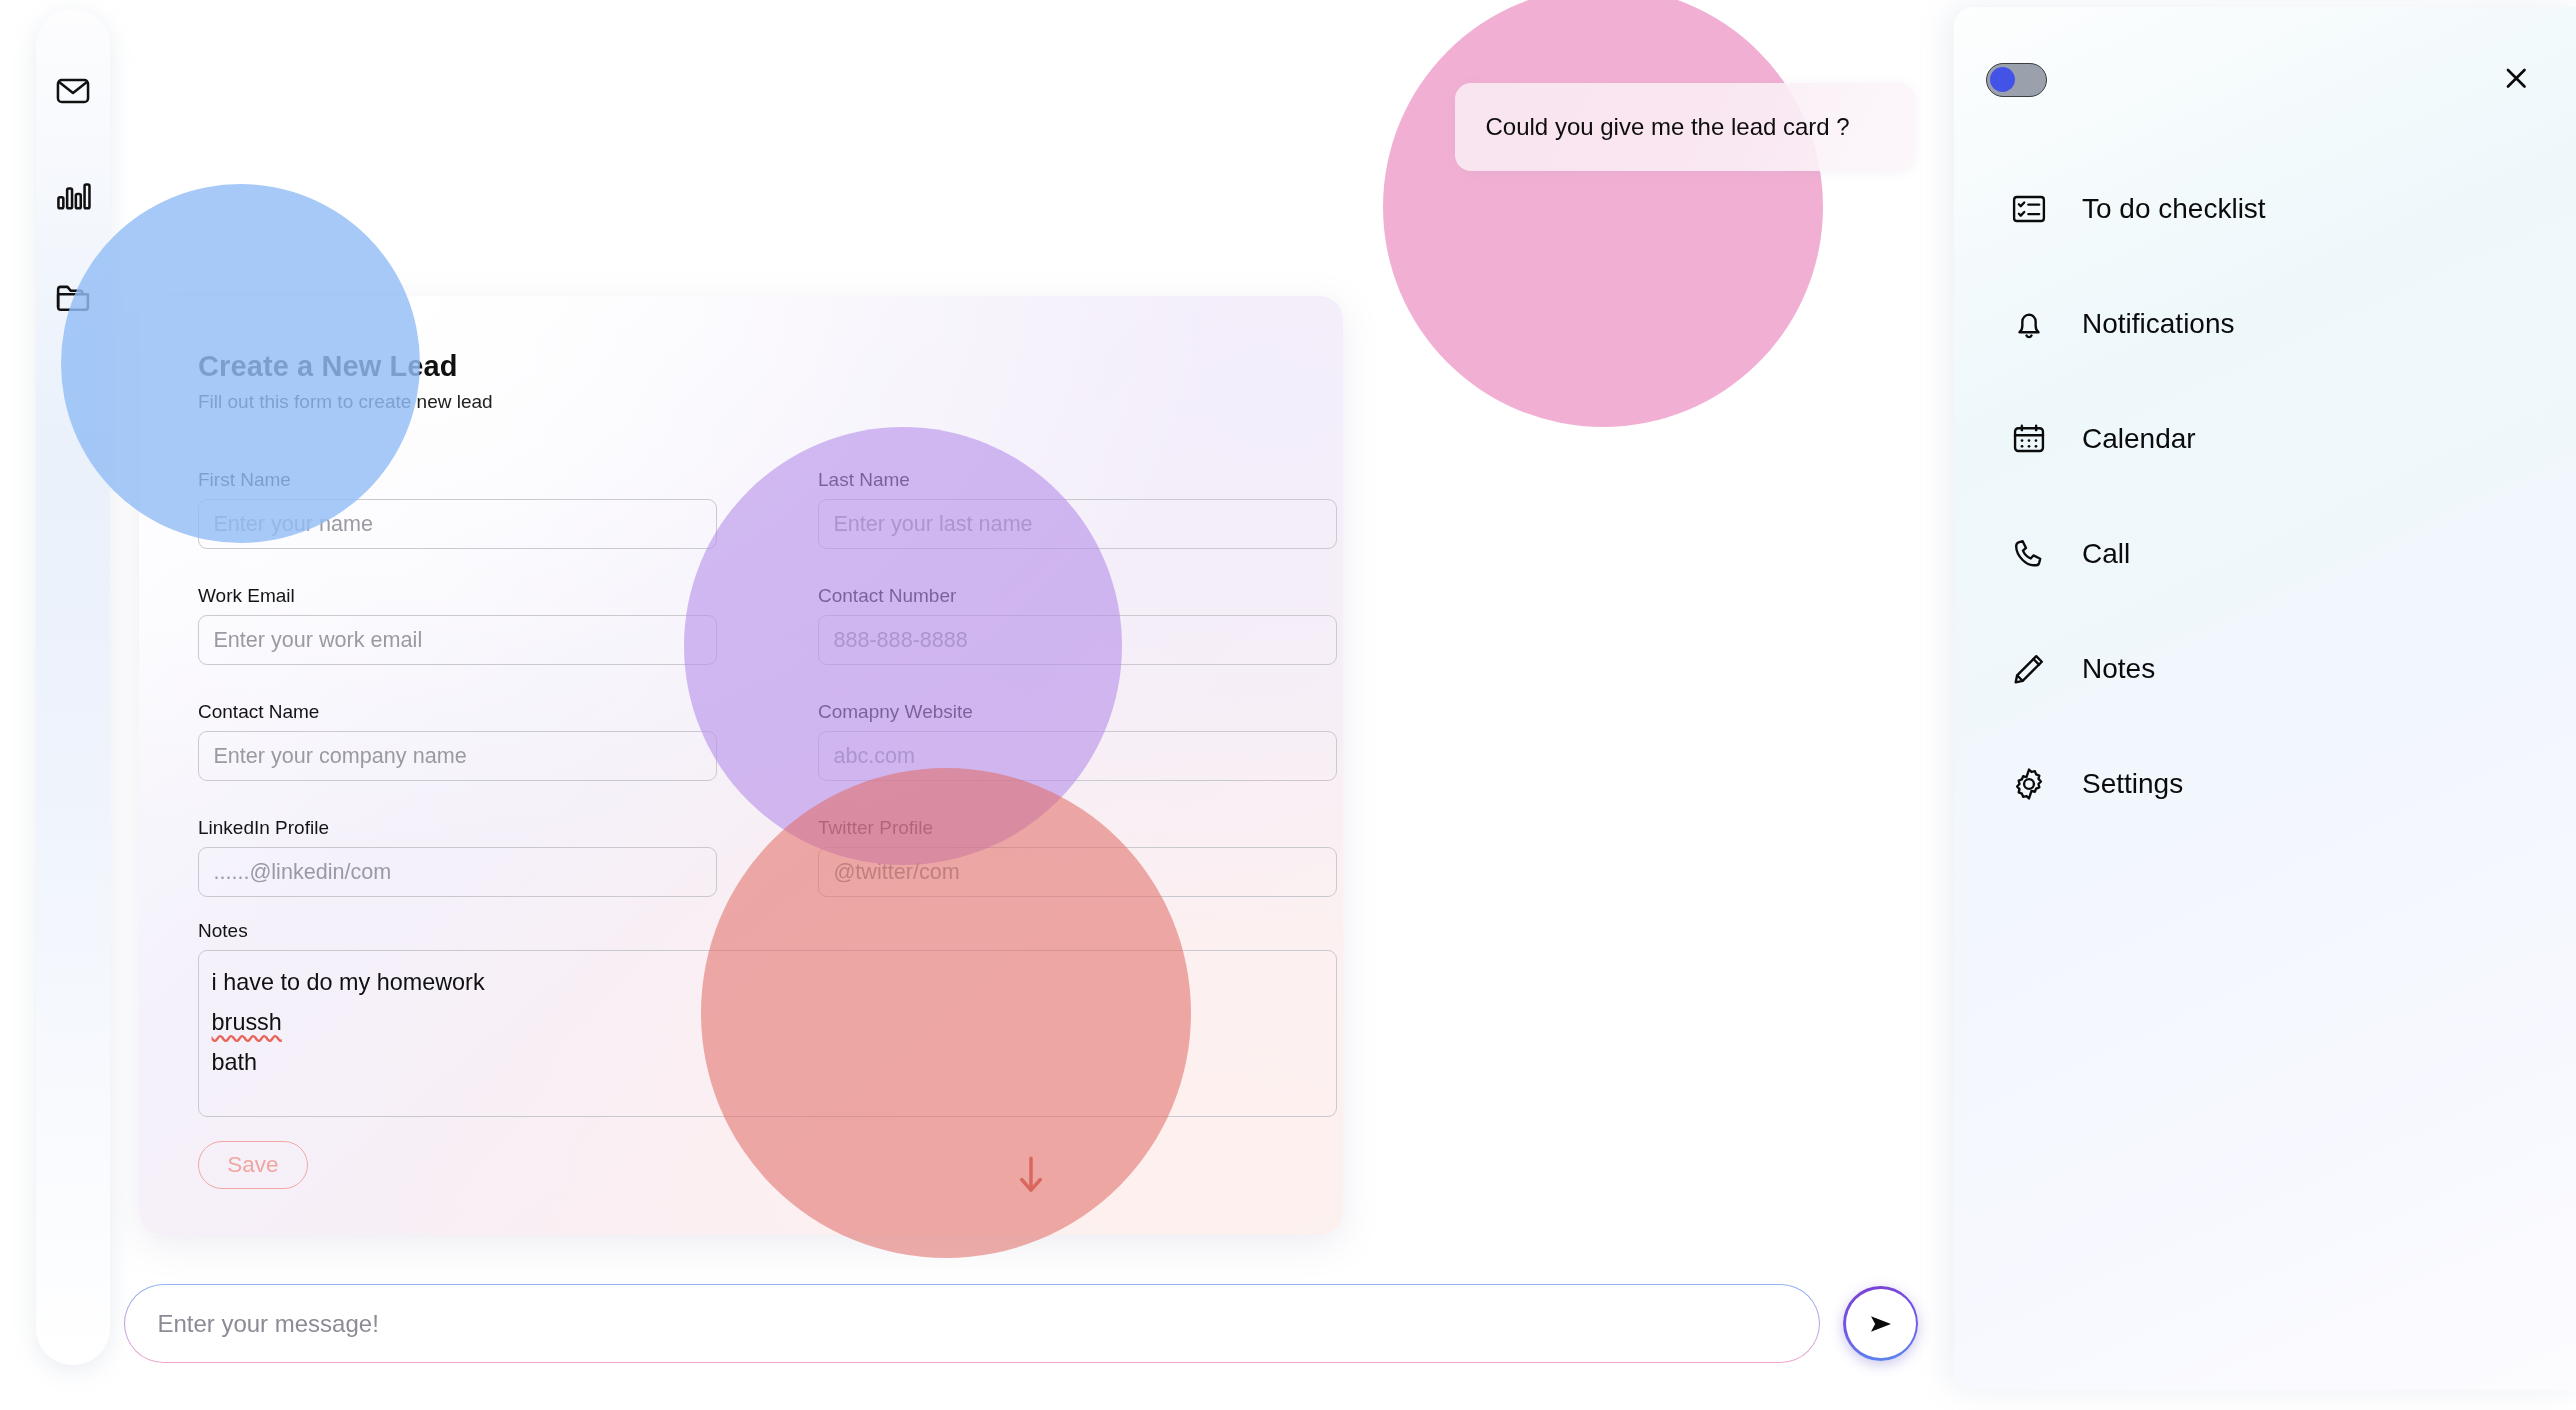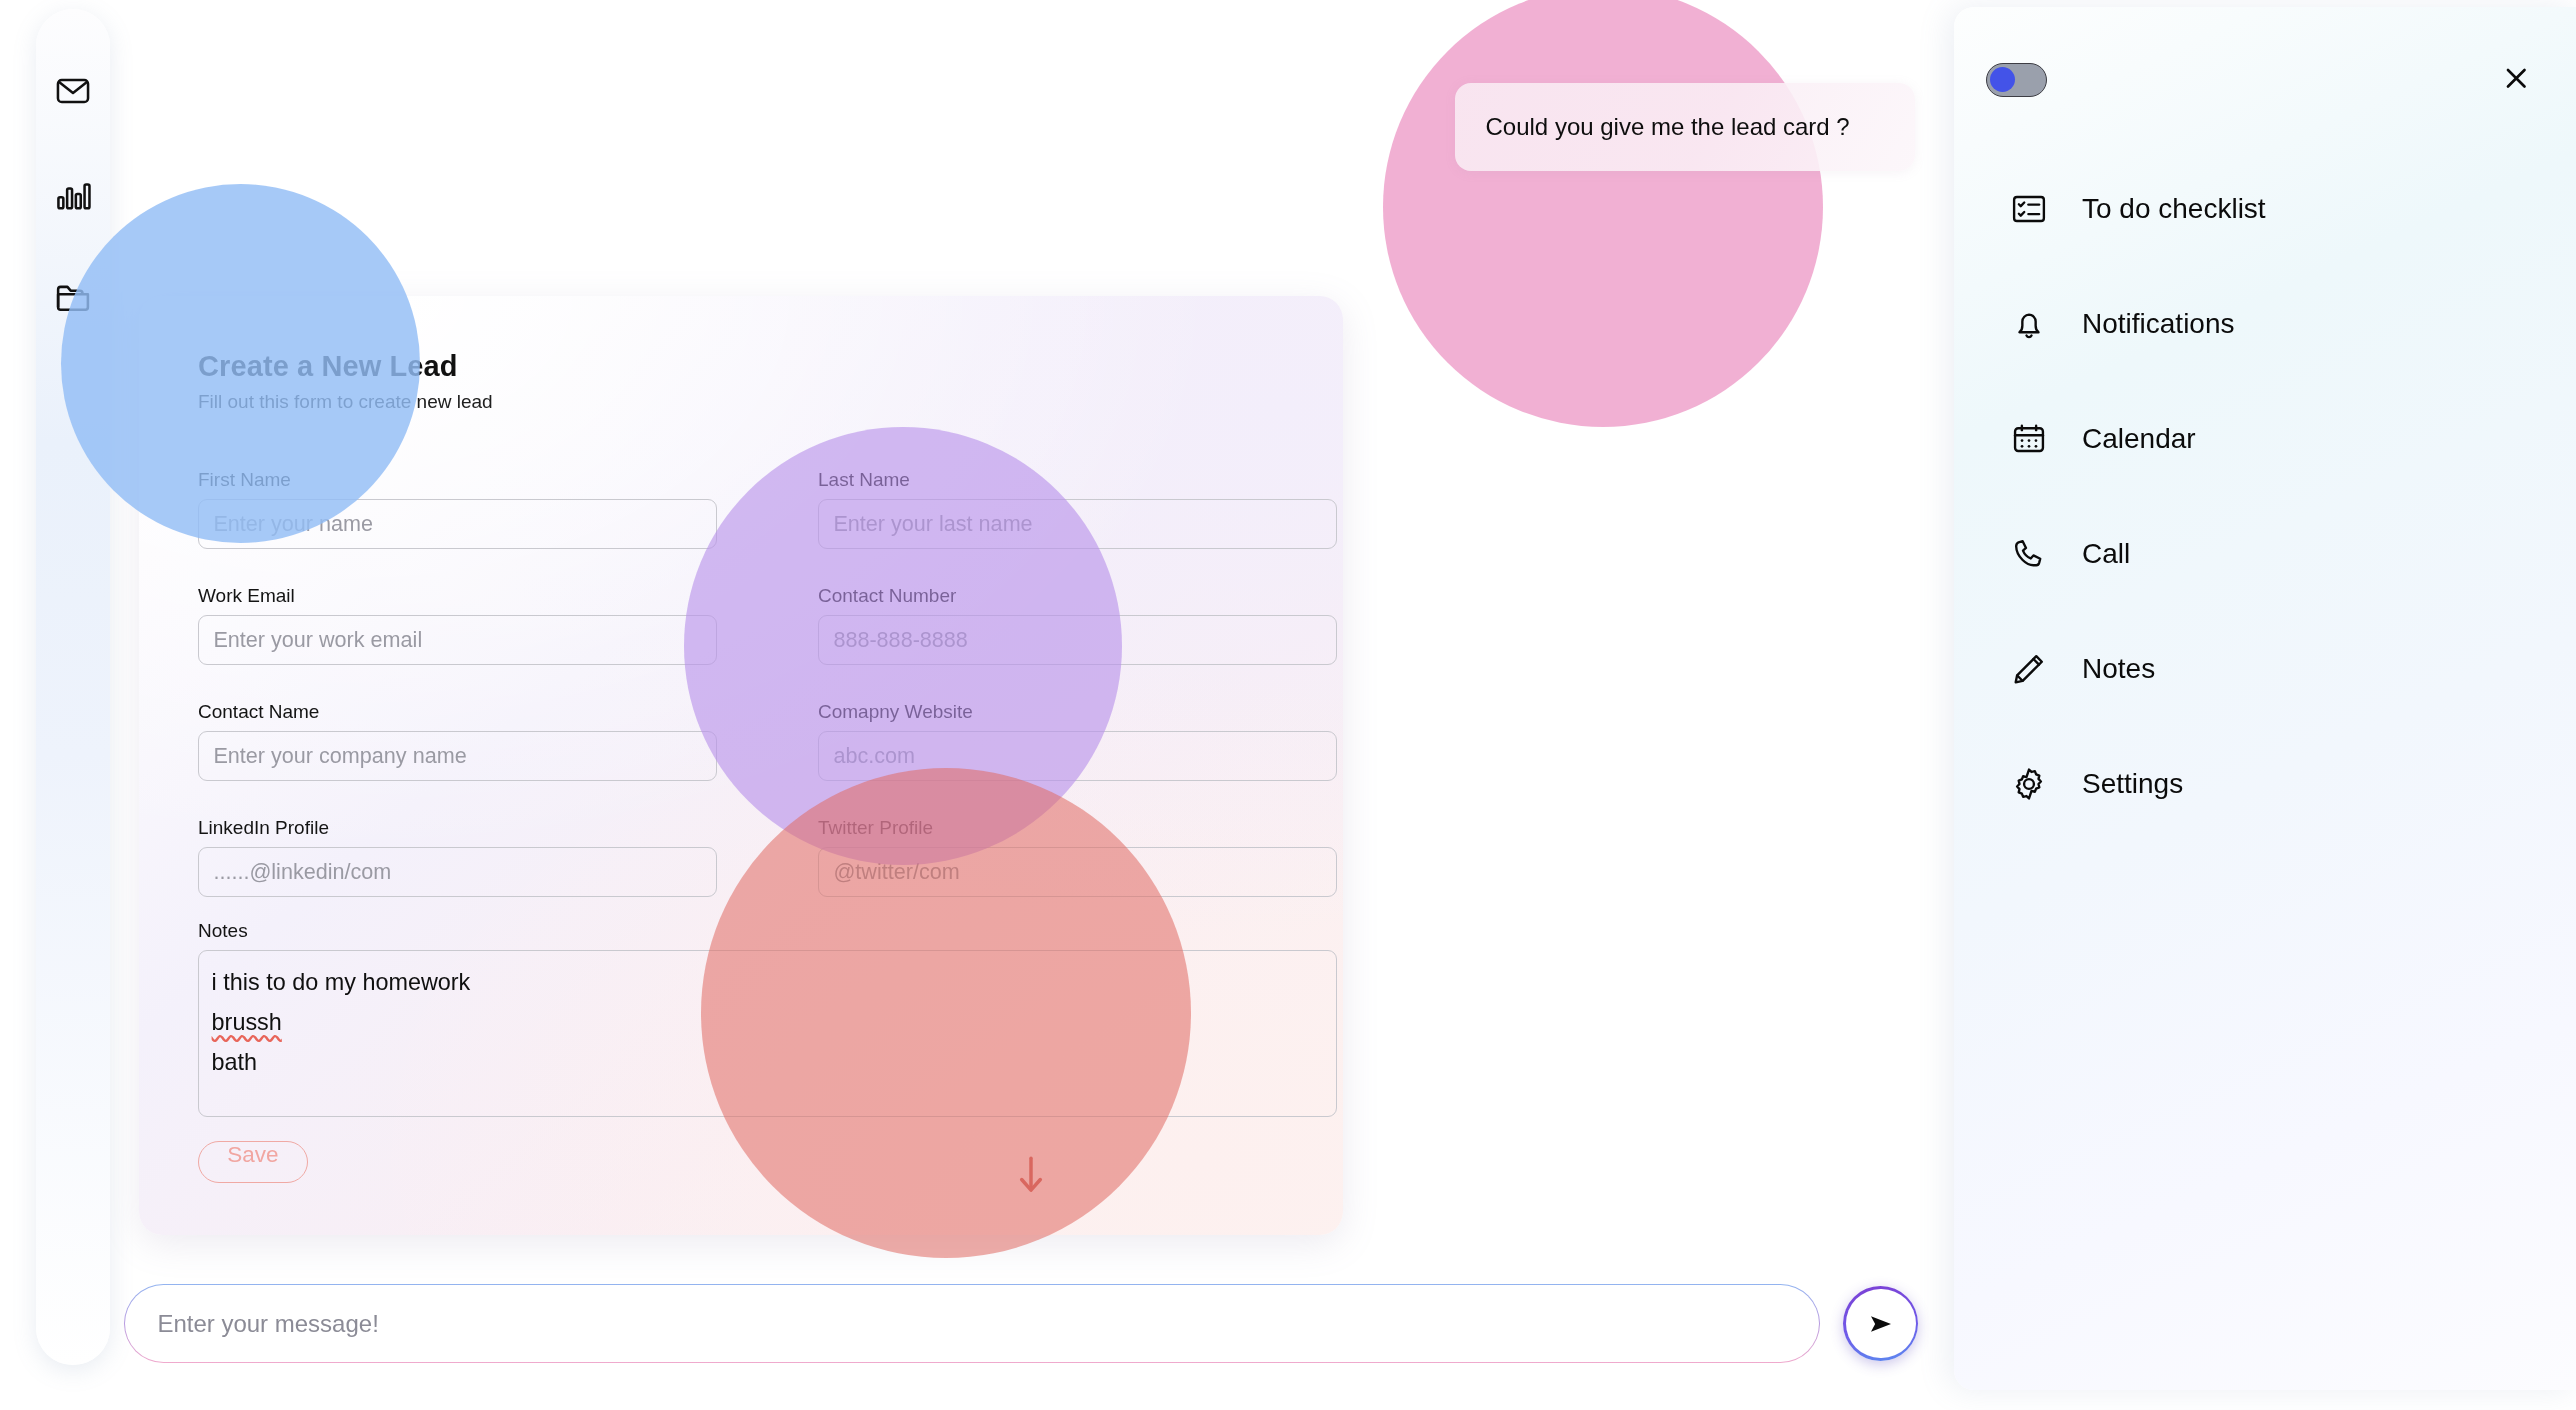--- a/index.html
+++ b/index.html
@@ -75,26 +75,26 @@
     font-size: 23.4px; line-height: 40px; color:#101010;
   }
   .note-line { white-space: pre; }
   .misspelled {
     text-decoration: underline wavy #e8655a;
     text-decoration-skip-ink: none;
     text-underline-offset: 3.6px;
   }
   #save-button {
     margin-top: 23.4px; margin-left: 34px;
-    width: 110px; height: 42px;
+    width: 110px; height: 48px;
     border: 1.4px solid #f0a9a4; border-radius: 25px;
     background: transparent; cursor: pointer;
     color: #f1a6a1; font-size: 22.5px;
     font-family: "Liberation Sans", sans-serif;
-    display:flex; justify-content:center;
+    display:flex; align-items:center; justify-content:center;
   }
   #down-arrow { position:absolute; left:1015px; top:1151px; z-index: 8; }
 
   
   #chat-bubble {
     position: absolute; left: 1455px; top: 83px;
     min-width: 460px; height: 88px;
     border-radius: 16px;
     background: linear-gradient(120deg, rgba(249,233,242,.92) 0%, rgba(250,238,245,.88) 55%, rgba(252,246,250,.9) 100%);
     display: flex; align-items: center; padding: 0 30.5px;
@@ -225,21 +225,21 @@
         <input class="field-input" placeholder="......@linkedin/com" style="">
       </div>
       <div class="field">
         <label class="field-label">Twitter Profile</label>
         <input class="field-input" placeholder="@twitter/com" style="">
       </div>
 
       <div id="notes-field">
         <label class="field-label">Notes</label>
         <div id="notes-box">
-          <div class="note-line">i this to do my homework</div>
+          <div class="note-line">i have to do my homework</div>
           <div class="note-line misspelled">brussh</div>
           <div class="note-line">bath</div>
         </div>
       </div>
     </div>
 
     <div id="save-button">
       <span>Save</span>
     </div>
   </div>

